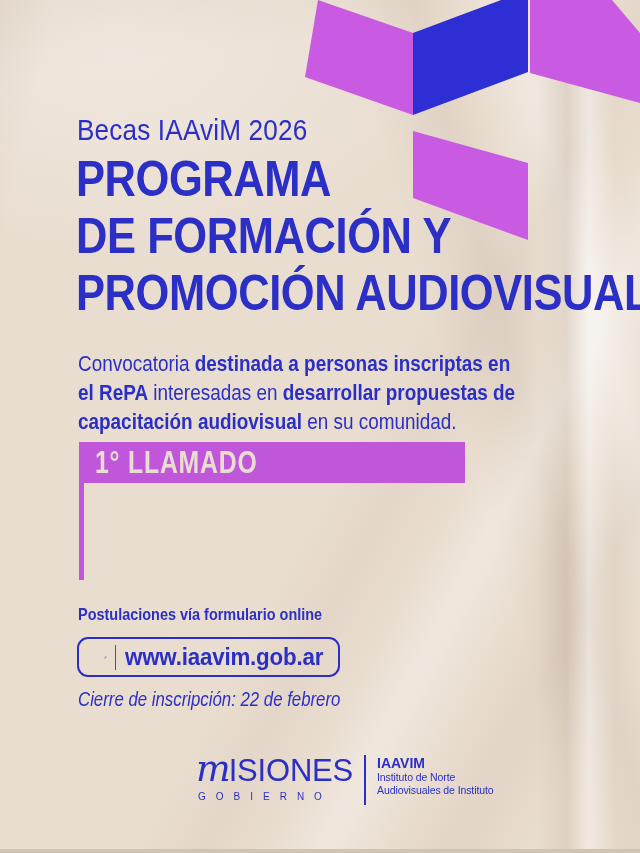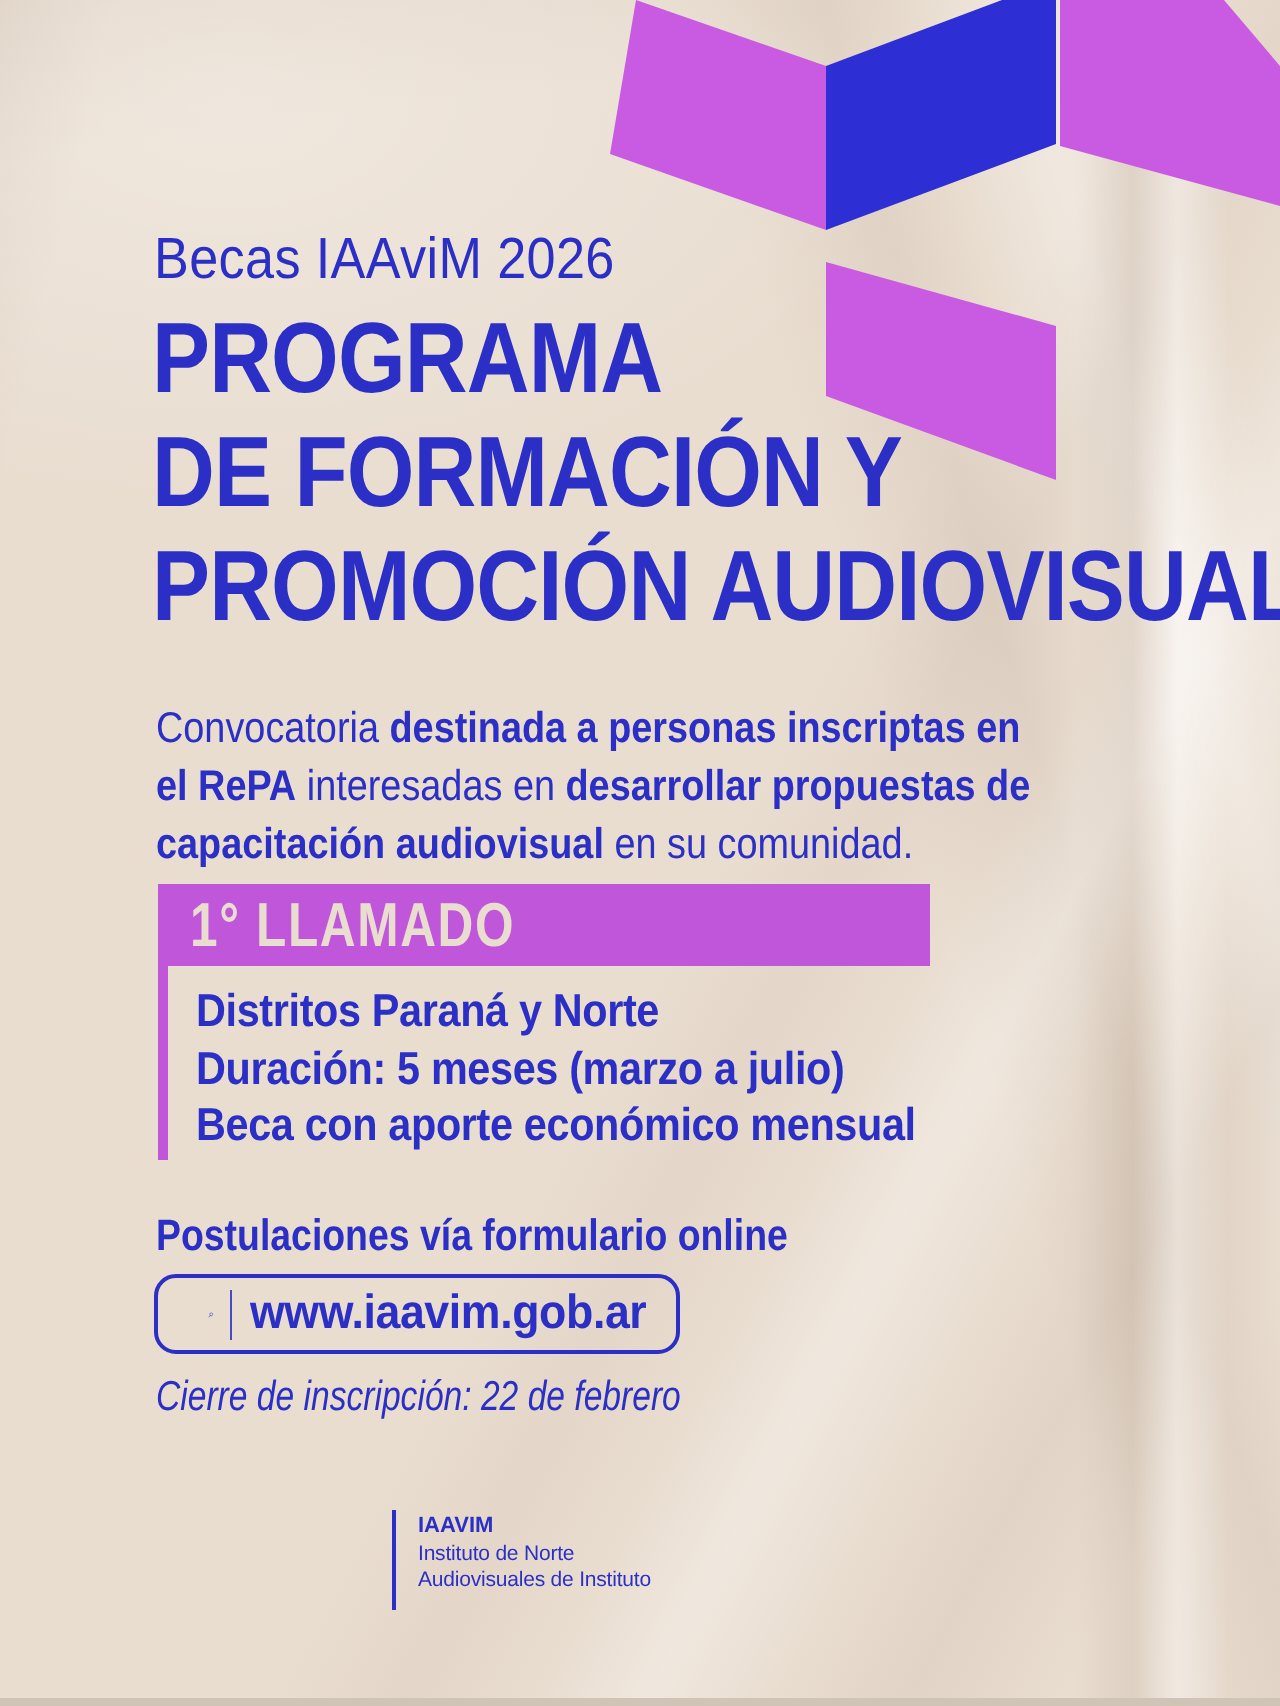--- a/index.html
+++ b/index.html
@@ -32,40 +32,40 @@
   .intro .line{display:block;white-space:pre;transform:scaleX(.88);transform-origin:0 50%;}
   .intro strong{font-weight:bold;}
 
   .banner{left:79px;top:442px;width:386px;height:41px;background:#c057da;display:flex;align-items:center;}
   .banner .label{color:#e9ddcf;font-weight:bold;font-size:31px;letter-spacing:1px;margin-left:16px;transform:scaleX(.80);transform-origin:0 50%;white-space:nowrap;}
   .vline{left:79px;top:483px;width:5px;height:97px;background:#c057da;}
 
   .details{left:98px;top:491px;font-size:23px;font-weight:bold;line-height:28.6px;letter-spacing:-.2px;}
   .details .line{display:block;white-space:nowrap;transform:scaleX(.90);transform-origin:0 50%;}
 
-  .apply-heading{left:78px;top:605px;font-size:22px;font-weight:bold;}
+  .apply-heading{left:78px;top:605px;font-size:17px;font-weight:bold;}
   .apply-heading .sx{transform:scaleX(.85);}
 
   .url-box{left:77px;top:637px;width:263px;height:40px;border:2.2px solid #2b2fc5;border-radius:11px;display:flex;align-items:center;padding-left:25px;box-sizing:border-box;}
   .url-divider{width:2px;height:25px;background:#2b2fc5;opacity:.85;margin:0 10px 0 8px;}
   .url-text{font-size:24px;font-weight:bold;letter-spacing:-.2px;transform:scaleX(.93);transform-origin:0 50%;white-space:nowrap;margin-top:-1px;}
 
   .deadline{left:78px;top:687px;font-size:21px;font-style:italic;}
   .deadline .sx{transform:scaleX(.80);}
 
   .footer{left:196px;top:754px;display:flex;align-items:flex-start;gap:11px;}
   .misiones-name{display:block;font-size:31px;letter-spacing:-.2px;line-height:30px;white-space:nowrap;}
   .misiones-name::first-letter{
     text-transform:lowercase;font-family:"DejaVu Serif",serif;font-style:italic;
     font-size:1.18em;letter-spacing:-2px;
   }
   .misiones-sub{display:block;font-size:10px;letter-spacing:10px;margin-top:5px;padding-left:2px;white-space:nowrap;}
   .footer-divider{width:2px;height:50px;background:#2b2fc5;margin-top:1px;}
   .org{padding-top:3px;line-height:13.6px;}
-  .org-name{font-size:11px;font-weight:bold;display:block;}
+  .org-name{font-size:14px;font-weight:bold;display:block;}
   .org-line{font-size:10.5px;display:block;letter-spacing:-.1px;}
 </style>
 </head>
 <body>
 
 <div class="poster">
 
   <svg class="deco" width="640" height="260" viewBox="0 0 640 260">
     <polygon points="318,0 413,33 413,115 305,77" fill="#c85be2"></polygon>
     <polygon points="413,33 501,0 528,0 528,72 413,115" fill="#2d2ed4"></polygon>
@@ -87,44 +87,43 @@
     <span class="line"><span>Convocatoria </span><strong>destinada a personas inscriptas en</strong></span>
     <span class="line"><strong>el RePA</strong><span> interesadas en </span><strong>desarrollar propuestas de</strong></span>
     <span class="line"><strong>capacitación audiovisual</strong><span> en su comunidad.</span></span>
   </div>
 
   <div class="abs banner">
     <span class="label">1° LLAMADO</span>
   </div>
   <div class="abs vline"></div>
 
-  <div class="abs details blue">
-    <span class="line">Distritos Paraná y Norte</span>
-    <span class="line">Duración: 5 meses (marzo a julio)</span>
-    <span class="line">Beca con aporte económico mensual</span>
-  </div>
 
   <div class="abs apply-heading blue">
     <span class="sx nowrap">Postulaciones vía formulario online</span>
   </div>
 
   <div class="abs url-box">
     <svg width="26" height="27" viewBox="0 0 26 27">
       <circle cx="15.5" cy="10.5" r="7" fill="none" stroke="#2b2fc5" stroke-width="2.6"></circle>
       <line x1="10.4" y1="16.1" x2="4.4" y2="23.4" stroke="#2b2fc5" stroke-width="2.8" stroke-linecap="round"></line>
     </svg>
     <span class="url-divider"></span>
     <span class="url-text blue">www.iaavim.gob.ar</span>
   </div>
 
   <div class="abs deadline blue">
     <span class="sx nowrap">Cierre de inscripción: 22 de febrero</span>
   </div>
 
   <div class="abs footer">
+    <div>
+      <span class="misiones-name blue">MISIONES</span>
+      <span class="misiones-sub blue">GOBIERNO</span>
+    </div>
     <div class="footer-divider"></div>
     <div class="org blue">
       <span class="org-name">IAAVIM</span>
       <span class="org-line">Instituto de Norte</span>
       <span class="org-line">Audiovisuales de Instituto</span>
     </div>
   </div>
 
 </div>
 

